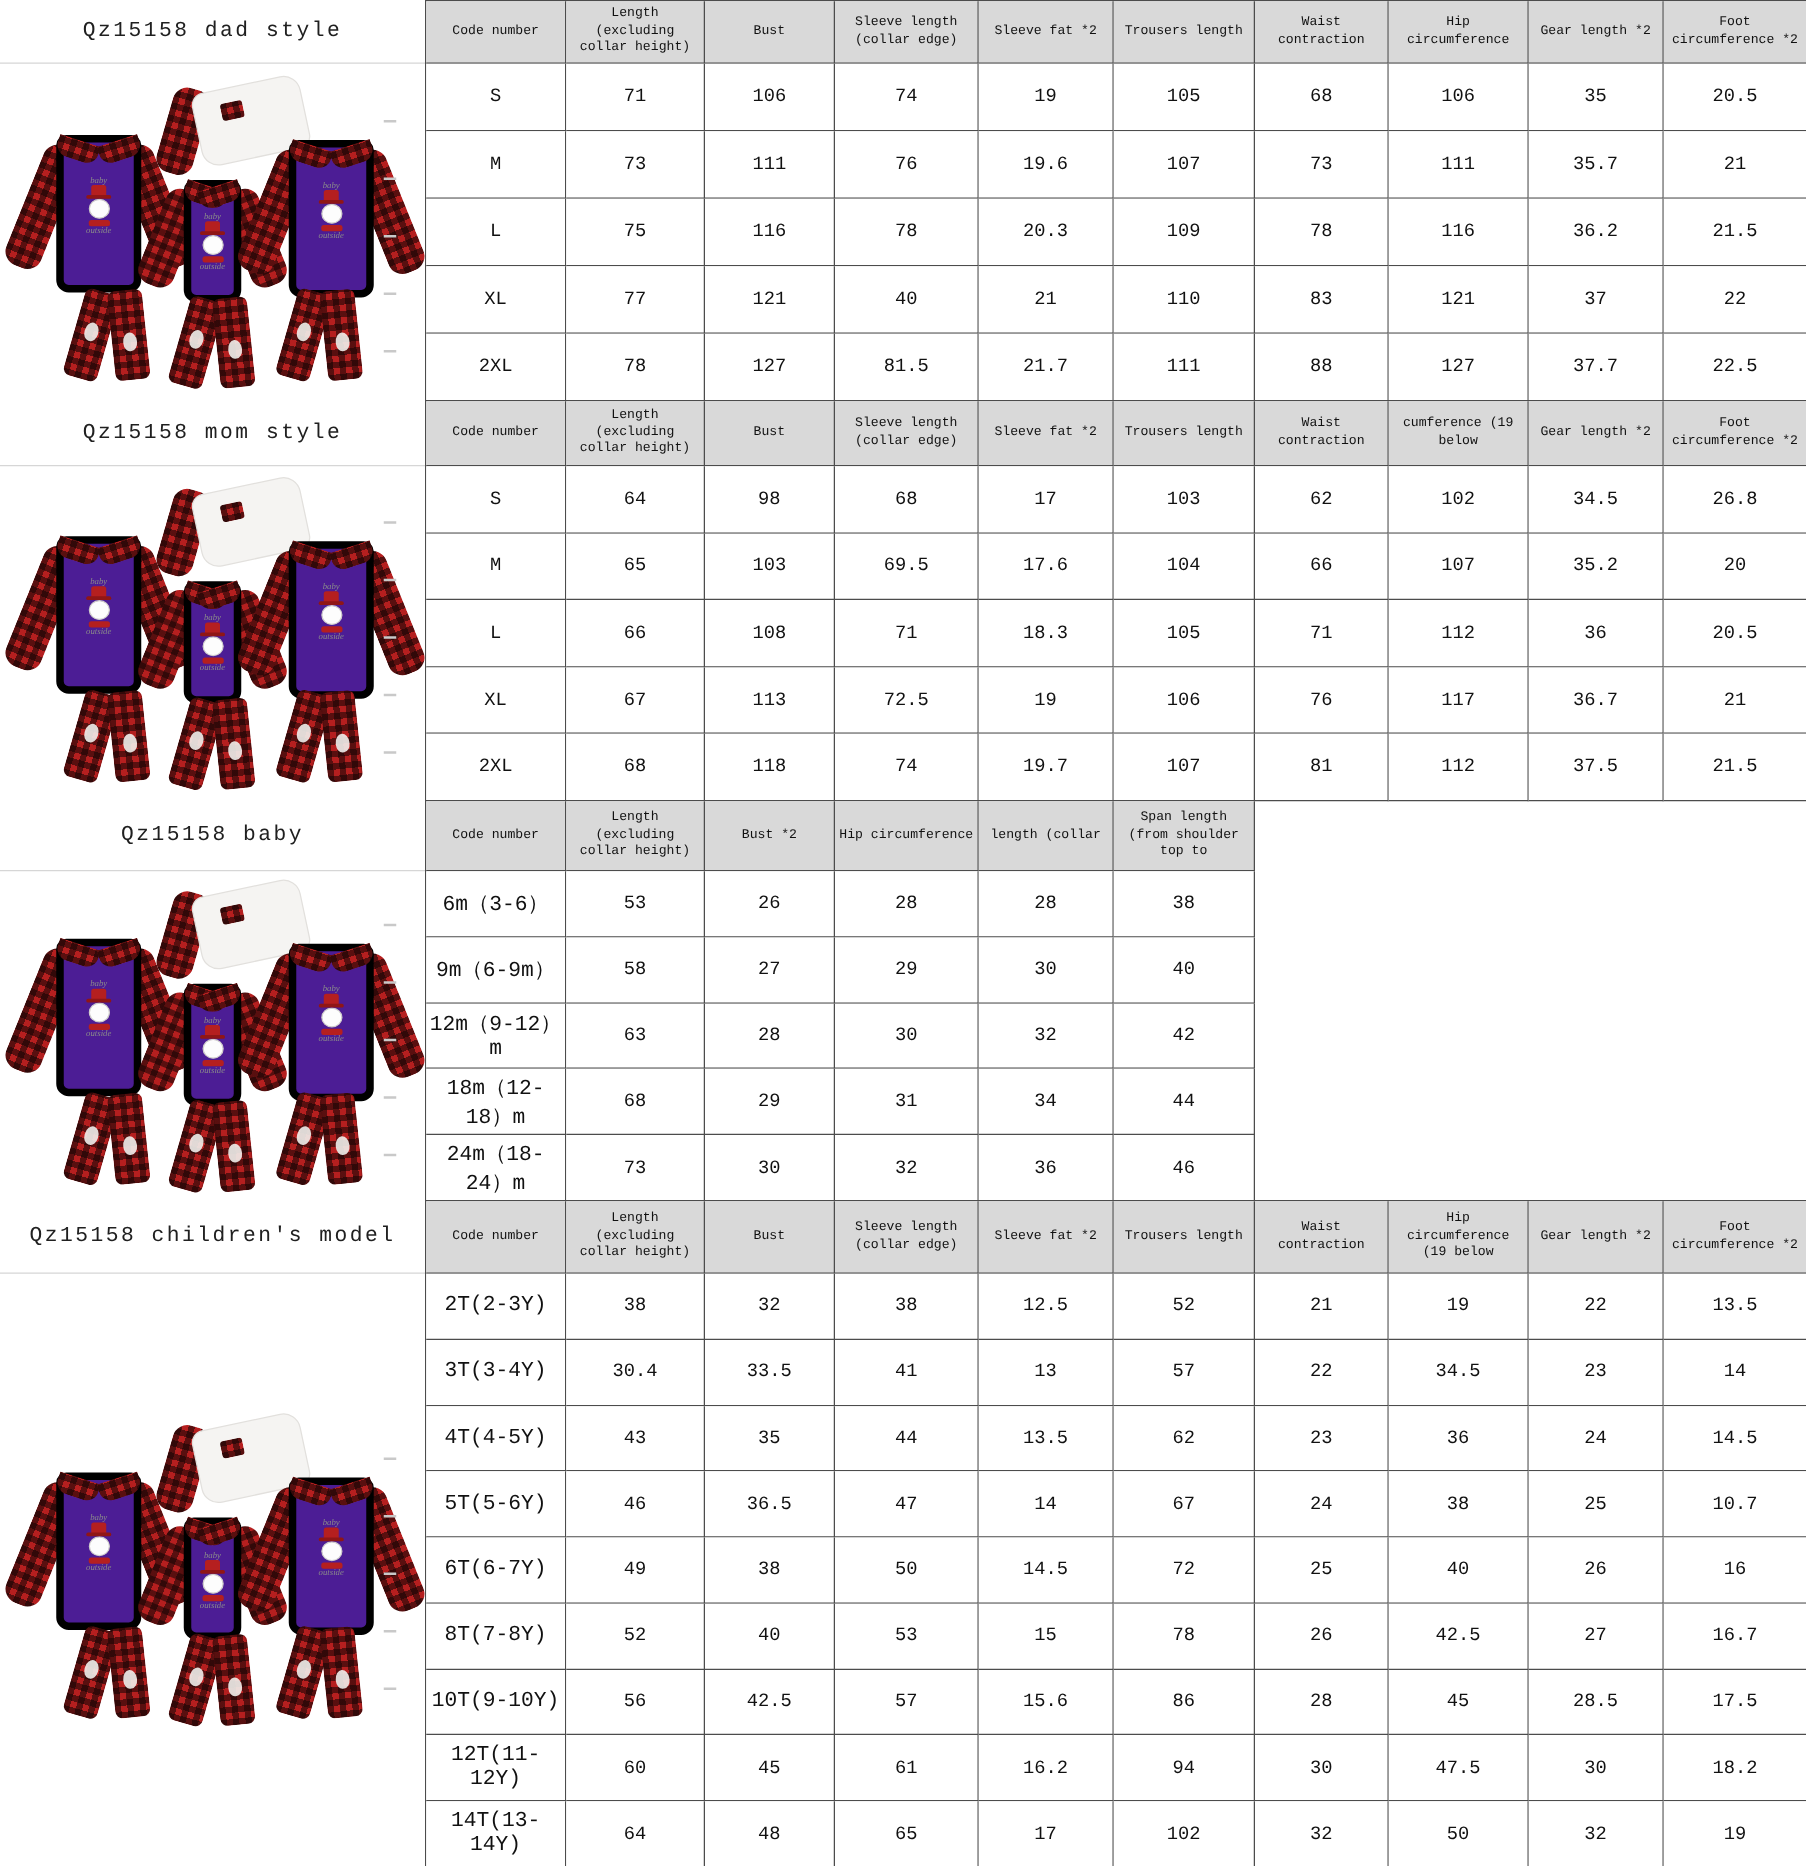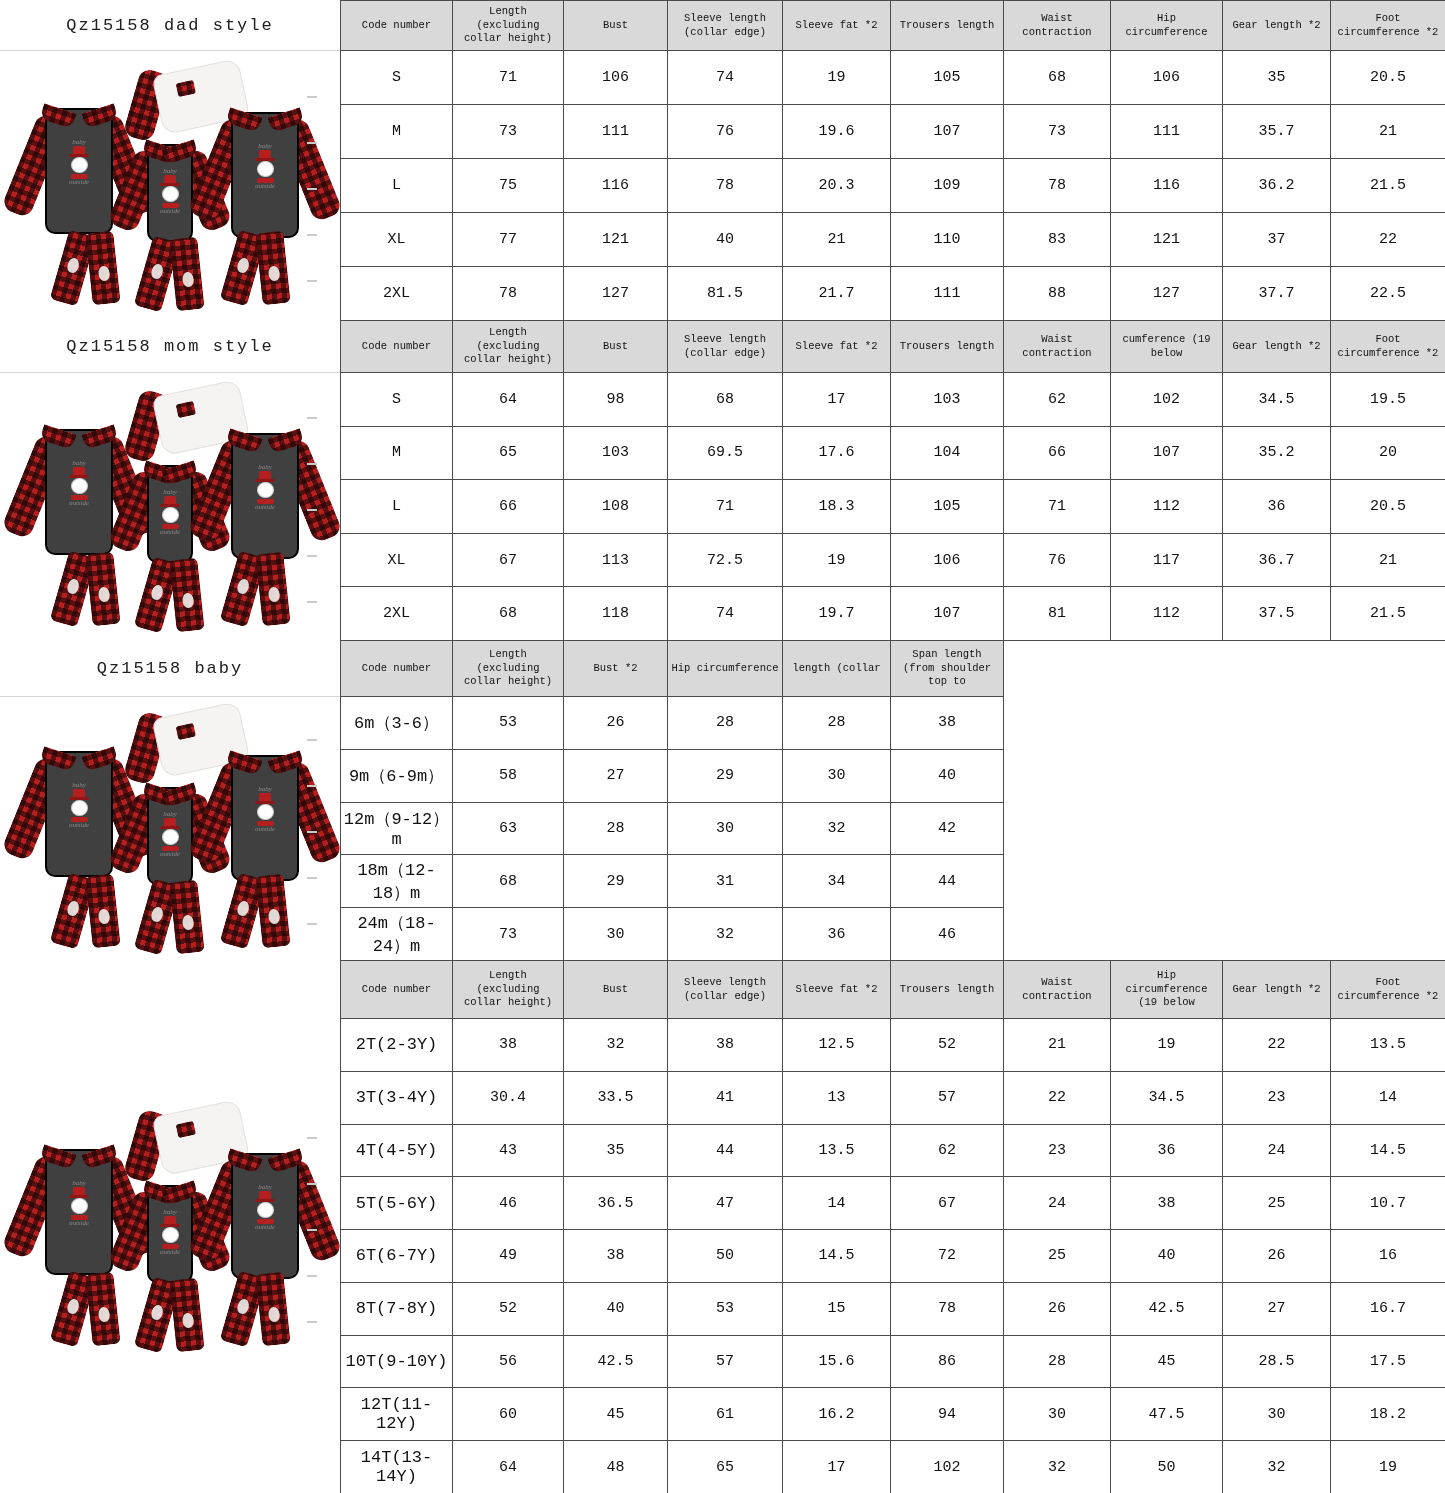--- a/index.html
+++ b/index.html
@@ -66,21 +66,21 @@
       repeating-linear-gradient(90deg, rgba(22,4,4,.58) 0 5px, rgba(0,0,0,0) 5px 10px);
   }
   .pj .romper{position:absolute;left:118px;top:2px;width:118px;height:72px;transform:rotate(-12deg);}
   .pj .romper .rbody{position:absolute;left:22px;top:6px;width:86px;height:58px;background:#f5f4f2;border:1px solid #e2e0dd;border-radius:10px 14px 10px 14px;}
   .pj .romper .rsleeve{position:absolute;left:-4px;top:-2px;width:30px;height:70px;border-radius:12px;transform:rotate(28deg);}
   .pj .romper .rmark{position:absolute;left:44px;top:18px;width:18px;height:14px;border-radius:3px;}
   .pj .top{position:absolute;}
   .pj .slv{position:absolute;top:6px;width:30px;height:78%;border-radius:12px;}
   .pj .slv.l{left:-8px;transform:rotate(22deg);}
   .pj .slv.r{right:-8px;transform:rotate(-22deg);}
-  .pj .body{position:absolute;left:18px;right:18px;top:0;bottom:6px;background:#404040;border:2px solid #000000;border-radius:8px 8px 10px 10px;}
+  .pj .body{position:absolute;left:18px;right:18px;top:0;bottom:6px;background:#4c1d95;border:6px solid #000000;border-radius:8px 8px 10px 10px;}
   .pj .yoke{position:absolute;top:-2px;width:34px;height:16px;border-radius:0 0 10px 10px;}
   .pj .yoke.l{left:-6px;transform:rotate(18deg);}
   .pj .yoke.r{right:-6px;transform:rotate(-18deg);}
   .pj .snow{position:absolute;left:50%;top:24%;transform:translateX(-50%);width:40px;text-align:center;}
   .pj .hat{margin:0 auto;width:12px;height:9px;background:#b51f1f;border-radius:2px 2px 0 0;position:relative;}
   .pj .hat:after{content:"";position:absolute;left:-4px;bottom:-2px;width:20px;height:3px;background:#8f1616;border-radius:2px;}
   .pj .head{margin:2px auto 0;width:15px;height:14px;background:#fdfdfd;border:1px solid #cfcccb;border-radius:50%;}
   .pj .scarf{margin:1px auto 0;width:17px;height:5px;background:#b51f1f;border-radius:2px;}
   .pj .gword{font-family:"Liberation Serif","DejaVu Serif",serif;font-style:italic;font-size:7px;line-height:7px;color:#8a8a8a;white-space:nowrap;}
   .pj .pants{position:absolute;width:70px;height:78px;}
@@ -352,21 +352,21 @@
           <div class="hc">Foot circumference *2</div>
           <div class="dc">S</div>
           <div class="dc">64</div>
           <div class="dc">98</div>
           <div class="dc">68</div>
           <div class="dc">17</div>
           <div class="dc">103</div>
           <div class="dc">62</div>
           <div class="dc">102</div>
           <div class="dc">34.5</div>
-          <div class="dc">19.5</div>
+          <div class="dc">26.8</div>
           <div class="dc">M</div>
           <div class="dc">65</div>
           <div class="dc">103</div>
           <div class="dc">69.5</div>
           <div class="dc">17.6</div>
           <div class="dc">104</div>
           <div class="dc">66</div>
           <div class="dc">107</div>
           <div class="dc">35.2</div>
           <div class="dc">20</div>
@@ -528,20 +528,21 @@
           <div class="dc">73</div>
           <div class="dc">30</div>
           <div class="dc">32</div>
           <div class="dc">36</div>
           <div class="dc">46</div>
         </div>
       </div>
     </div>
     <div class="section" style="height: 533.02px;">
       <div class="left">
+        <div class="sec-title" style="height: 58px;">Qz15158 children's model</div>
         <div class="photo-area">
           <div class="pj">
     <div class="romper">
       <div class="rsleeve plaid"></div>
       <div class="rbody"></div>
       <div class="rmark plaid"></div>
     </div>
     <div class="top" style="left:10px;top:48px;width:104px;height:132px;">
       <div class="slv l plaid"></div>
       <div class="slv r plaid"></div>

